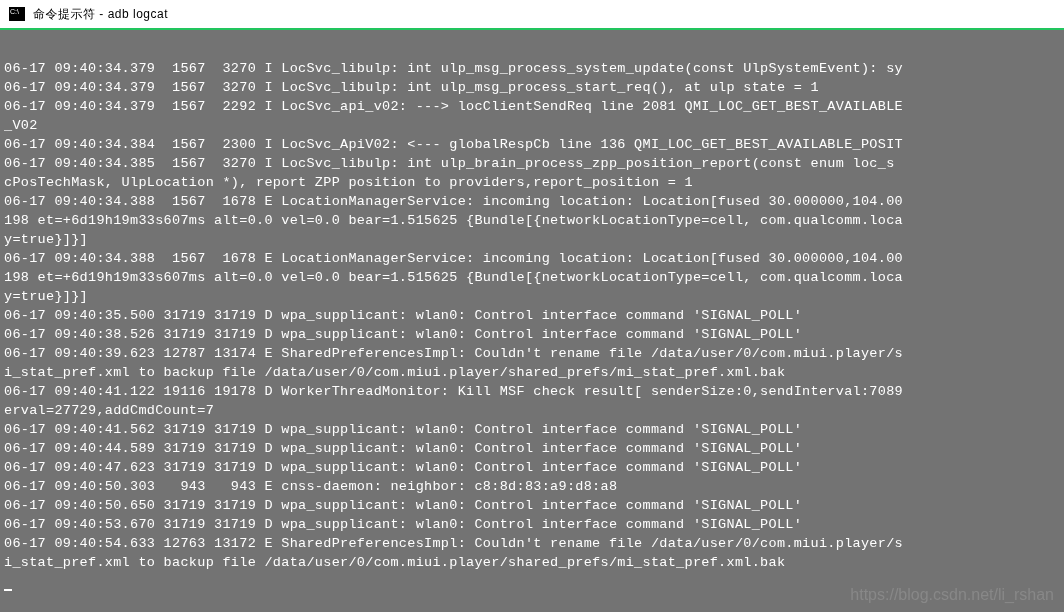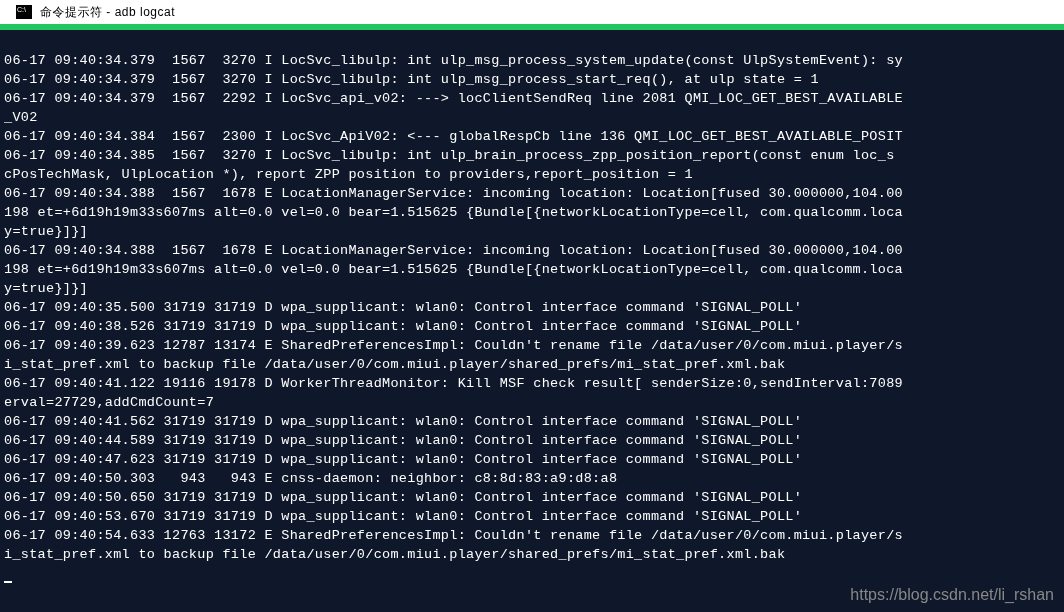--- a/index.html
+++ b/index.html
@@ -11,24 +11,24 @@
       width: 1064px;
       height: 612px;
       background: #000;
       font-family: 'Consolas', 'Courier New', monospace;
       overflow: hidden;
       position: relative;
     }
     .title-bar {
       height: 30px;
       background: #fff;
-      border-bottom: 6px solid #22c55e;
+      border-bottom: 2px solid #22c55e;
       display: flex;
       align-items: center;
-      padding: 0 16px;
+      padding: 0 9px;
       gap: 8px;
     }
     .title-icon {
       width: 16px;
       height: 14px;
       background: #000;
       position: relative;
       display: inline-block;
     }
     .title-icon::after {
@@ -40,25 +40,25 @@
       font-size: 7px;
       font-family: Arial;
     }
     .title-text {
       font-family: 'Microsoft YaHei', 'Segoe UI', sans-serif;
       font-size: 12px;
       color: #000;
       letter-spacing: 0.5px;
     }
     .terminal {
-      background: #0f172a;
+      background: #737373;
       color: #fff;
       font-size: 13.5px;
       line-height: 19px;
-      padding: 2px 4px;
+      padding: 10px 4px;
       white-space: pre;
       overflow: hidden;
       height: calc(100% - 30px);
       letter-spacing: 0.3px;
     }
     .cursor {
       display: inline-block;
       width: 8px;
       height: 2px;
       background: #fff;

